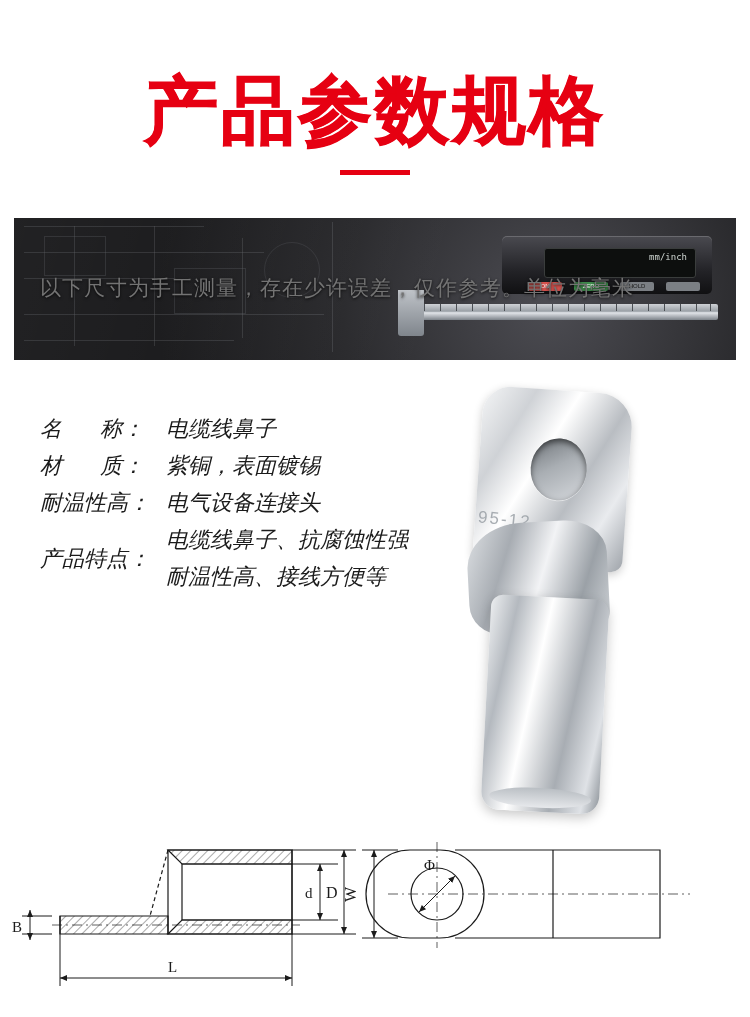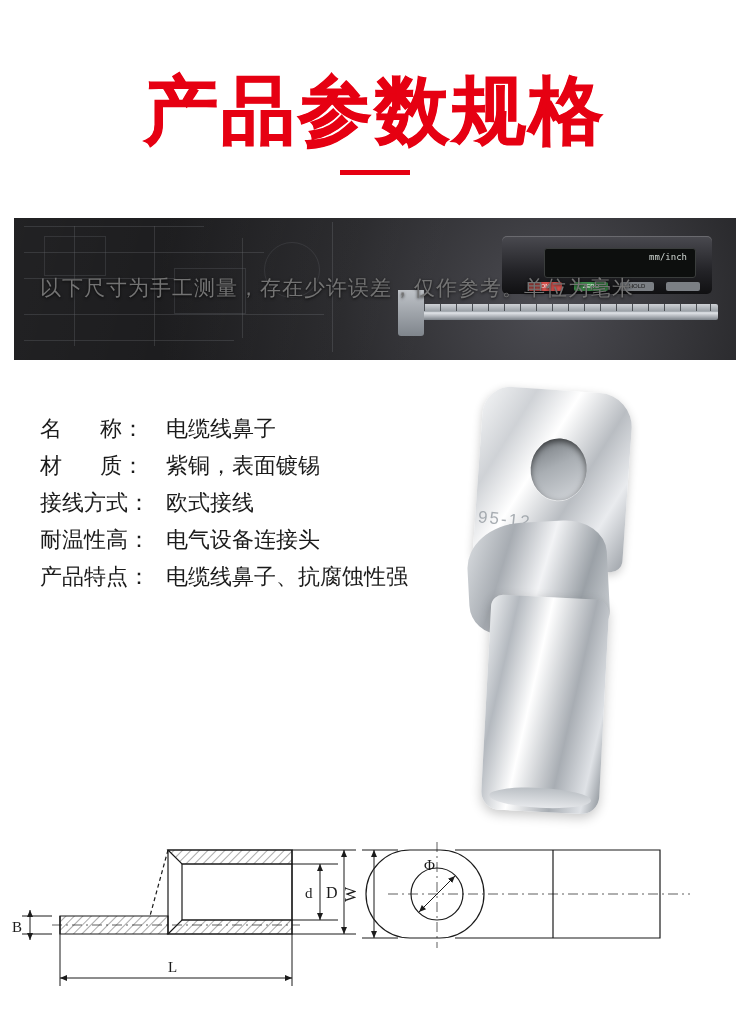--- a/index.html
+++ b/index.html
@@ -160,20 +160,21 @@
     top: 410px;
     width: 450px;
     color: #1b1b1b;
     font-size: 22px;
     line-height: 37px;
   }
   .spec-row {
     display: flex;
     align-items: center;
     white-space: nowrap;
+    font-style: italic;
   }
   .spec-label {
     display: inline-block;
     width: 126px;
     flex: 0 0 126px;
     letter-spacing: 0px;
   }
   .spec-label .gap { display:inline-block; width: 38px; }
   .spec-colon { margin-right: 2px; }
   .spec-value { flex: 1; }
@@ -335,42 +336,37 @@
     </div>
 
 
     <div class="spec-row">
       <span class="spec-label">
         <span>材</span><span class="gap"></span><span>质</span><span class="spec-colon">：</span>
       </span>
       <span class="spec-value">紫铜，表面镀锡</span>
     </div>
 
-    <div class="spec-row">
-      <span class="spec-label">
-        <span>接线方式</span><span class="spec-colon">：</span>
-      </span>
-      <span class="spec-value">欧式接线</span>
-    </div>
 
     <div class="spec-row">
       <span class="spec-label">
         <span>耐温性高</span><span class="spec-colon">：</span>
       </span>
       <span class="spec-value">
         <span class="line2">电气设备连接头</span>
       </span>
     </div>
 
     <div class="spec-row">
       <span class="spec-label">
         <span>产品特点</span><span class="spec-colon">：</span>
       </span>
       <span class="spec-value">
         <span>电缆线鼻子、抗腐蚀性强</span>
+        <span class="line2">耐温性高、接线方便等</span>
       </span>
     </div>
 
   </div>
 
   <div class="product-photo">
     <div class="lug-ring">
       <div class="lug-hole"></div>
     </div>
     <div class="lug-mark">95-12</div>

